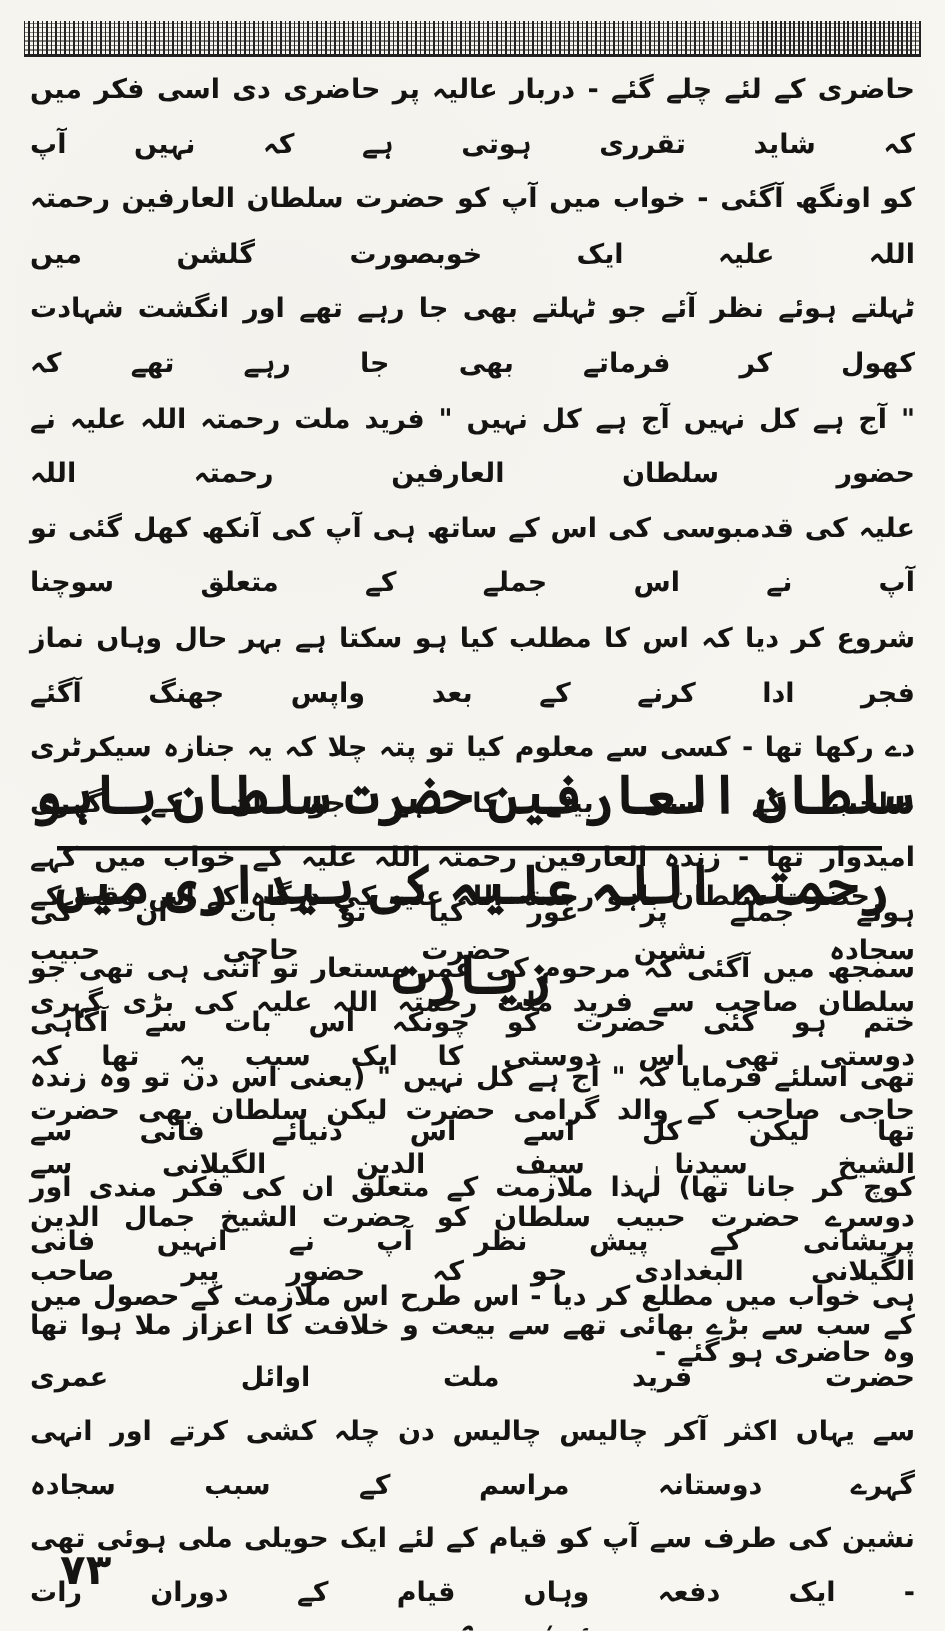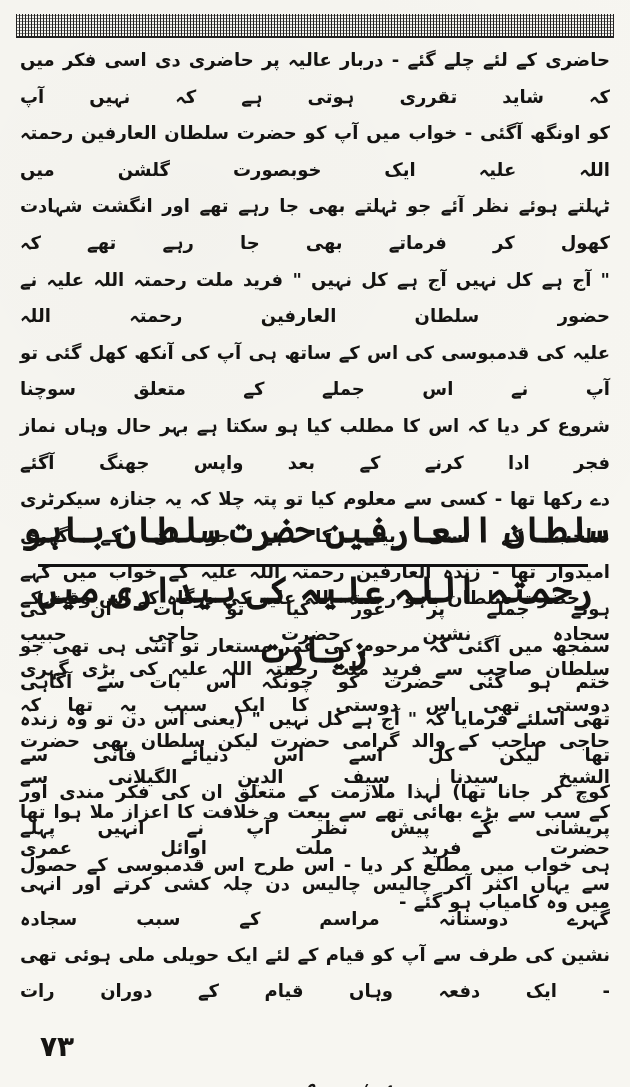--- a/index.html
+++ b/index.html
@@ -77,31 +77,32 @@
     <div class="line">حاضری کے لئے چلے گئے - دربار عالیہ پر حاضری دی اسی فکر میں کہ شاید تقرری ہوتی ہے کہ نہیں آپ</div>
     <div class="line">کو اونگھ آگئی - خواب میں آپ کو حضرت سلطان العارفین رحمتہ اللہ علیہ ایک خوبصورت گلشن میں</div>
     <div class="line">ٹہلتے ہوئے نظر آئے جو ٹہلتے بھی جا رہے تھے اور انگشت شہادت کھول کر فرماتے بھی جا رہے تھے کہ</div>
     <div class="line">" آج ہے کل نہیں آج ہے کل نہیں " فرید ملت رحمتہ اللہ علیہ نے حضور سلطان العارفین رحمتہ اللہ</div>
     <div class="line">علیہ کی قدمبوسی کی اس کے ساتھ ہی آپ کی آنکھ کھل گئی تو آپ نے اس جملے کے متعلق سوچنا</div>
     <div class="line">شروع کر دیا کہ اس کا مطلب کیا ہو سکتا ہے بہر حال وہاں نماز فجر ادا کرنے کے بعد واپس جھنگ آگئے</div>
     <div class="line">دے رکھا تھا - کسی سے معلوم کیا تو پتہ چلا کہ یہ جنازہ سیکرٹری صاحب کے اسی بیٹے کا ہے جو ان کے گہری</div>
     <div class="line">امیدوار تھا - زندہ العارفین رحمتہ اللہ علیہ کے خواب میں کہے ہوئے جملے پر غور کیا تو بات ان کی</div>
     <div class="line">سمجھ میں آگئی کہ مرحوم کی عمر مستعار تو اتنی ہی تھی جو ختم ہو گئی حضرت کو چونکہ اس بات سے آگاہی</div>
     <div class="line">تھی اسلئے فرمایا کہ " آج ہے کل نہیں " (یعنی اس دن تو وہ زندہ تھا لیکن کل اسے اس دنیائے فانی سے</div>
-    <div class="line">کوچ کر جانا تھا) لٰہذا ملازمت کے متعلق ان کی فکر مندی اور پریشانی کے پیش نظر آپ نے انہیں پہلے</div>
-    <div class="line lastline">ہی خواب میں مطلع کر دیا - اس طرح اس قدمبوسی کے حصول میں وہ کامیاب ہو گئے -</div>
+    <div class="line">کوچ کر جانا تھا) لٰہذا ملازمت کے متعلق ان کی فکر مندی اور پریشانی کے پیش نظر آپ نے انہیں فانی</div>
+    <div class="line lastline">ہی خواب میں مطلع کر دیا - اس طرح اس ملازمت کے حصول میں وہ حاضری ہو گئے -</div>
   </div>
 
   <h1 class="heading">سلطان العارفین حضرت سلطان باہو رحمتہ اللہ علیہ کی بیداری میں زیارت</h1>
   <div class="heading-rule"></div>
 
   <div class="para para2">
     <div class="line indent">حضرت سلطان باہو رحمتہ اللہ علیہ کی درگاہ کے اس وقت کے سجادہ نشین حضرت حاجی حبیب</div>
     <div class="line">سلطان صاحب سے فرید ملت رحمتہ اللہ علیہ کی بڑی گہری دوستی تھی اس دوستی کا ایک سبب یہ تھا کہ</div>
     <div class="line">حاجی صاحب کے والد گرامی حضرت لیکن سلطان بھی حضرت الشیخ سیدنا سیف الدین الگیلانی سے</div>
+    <div class="line">دوسرے حضرت حبیب سلطان کو حضرت الشیخ جمال الدین الگیلانی البغدادی جو کہ حضور پیر صاحب</div>
     <div class="line">کے سب سے بڑے بھائی تھے سے بیعت و خلافت کا اعزاز ملا ہوا تھا حضرت فرید ملت اوائل عمری</div>
     <div class="line">سے یہاں اکثر آکر چالیس چالیس دن چلہ کشی کرتے اور انہی گہرے دوستانہ مراسم کے سبب سجادہ</div>
     <div class="line">نشین کی طرف سے آپ کو قیام کے لئے ایک حویلی ملی ہوئی تھی - ایک دفعہ وہاں قیام کے دوران رات</div>
 
   </div>
 
   <div class="footer-pageno">۷۳</div>
   <div class="footer-issue">مئی /جون ۹۰ء</div>
 
 </div>

